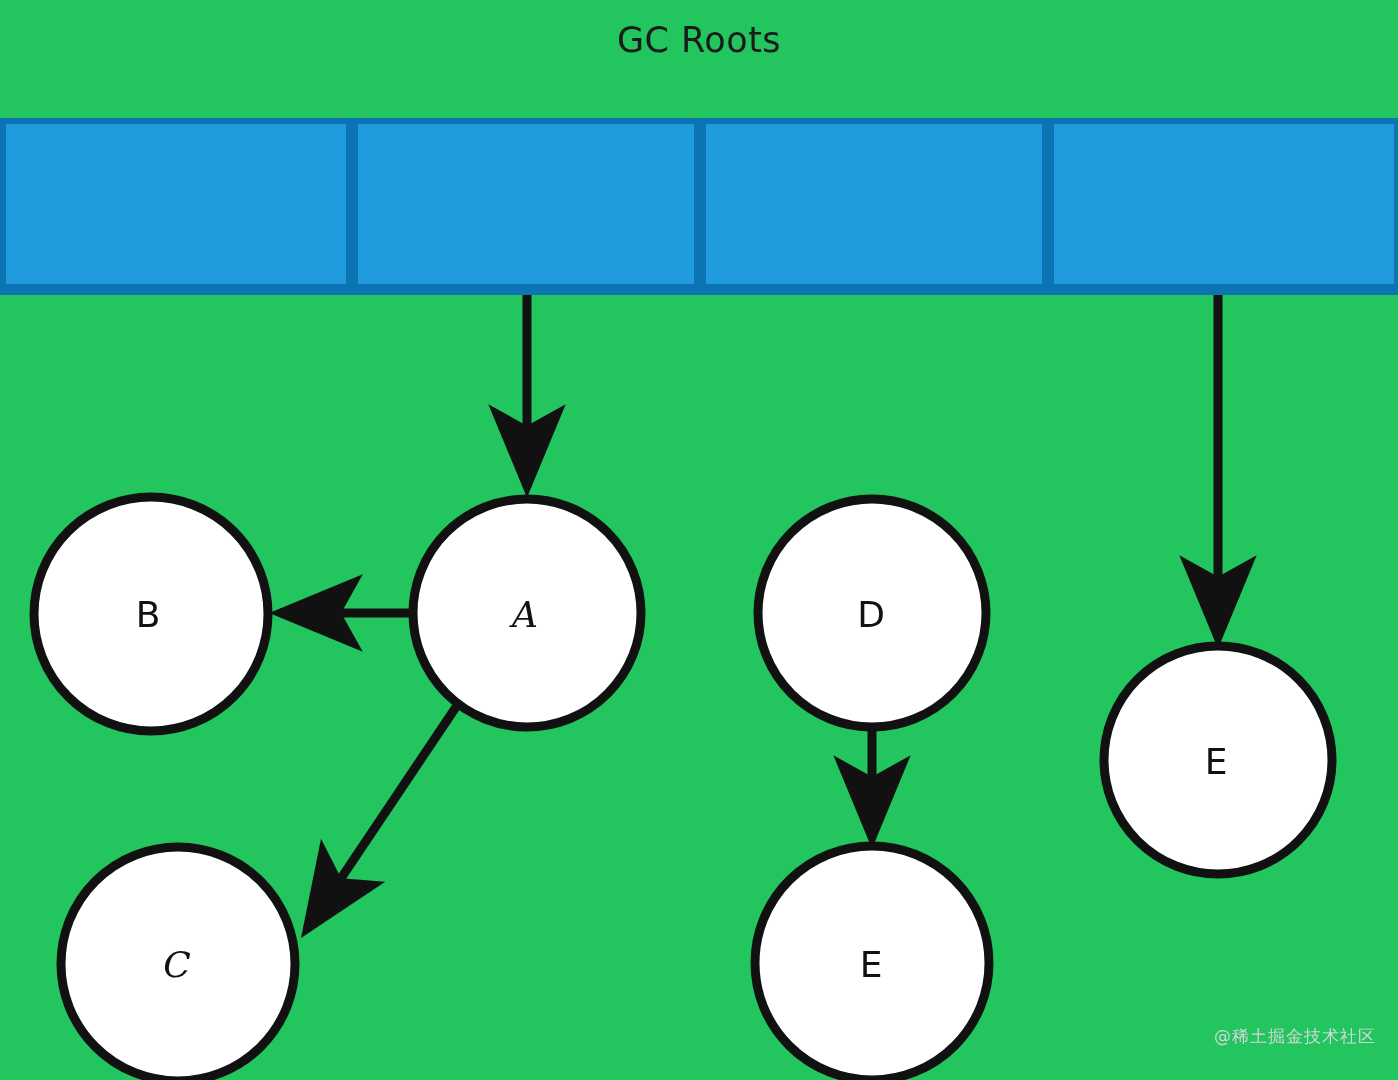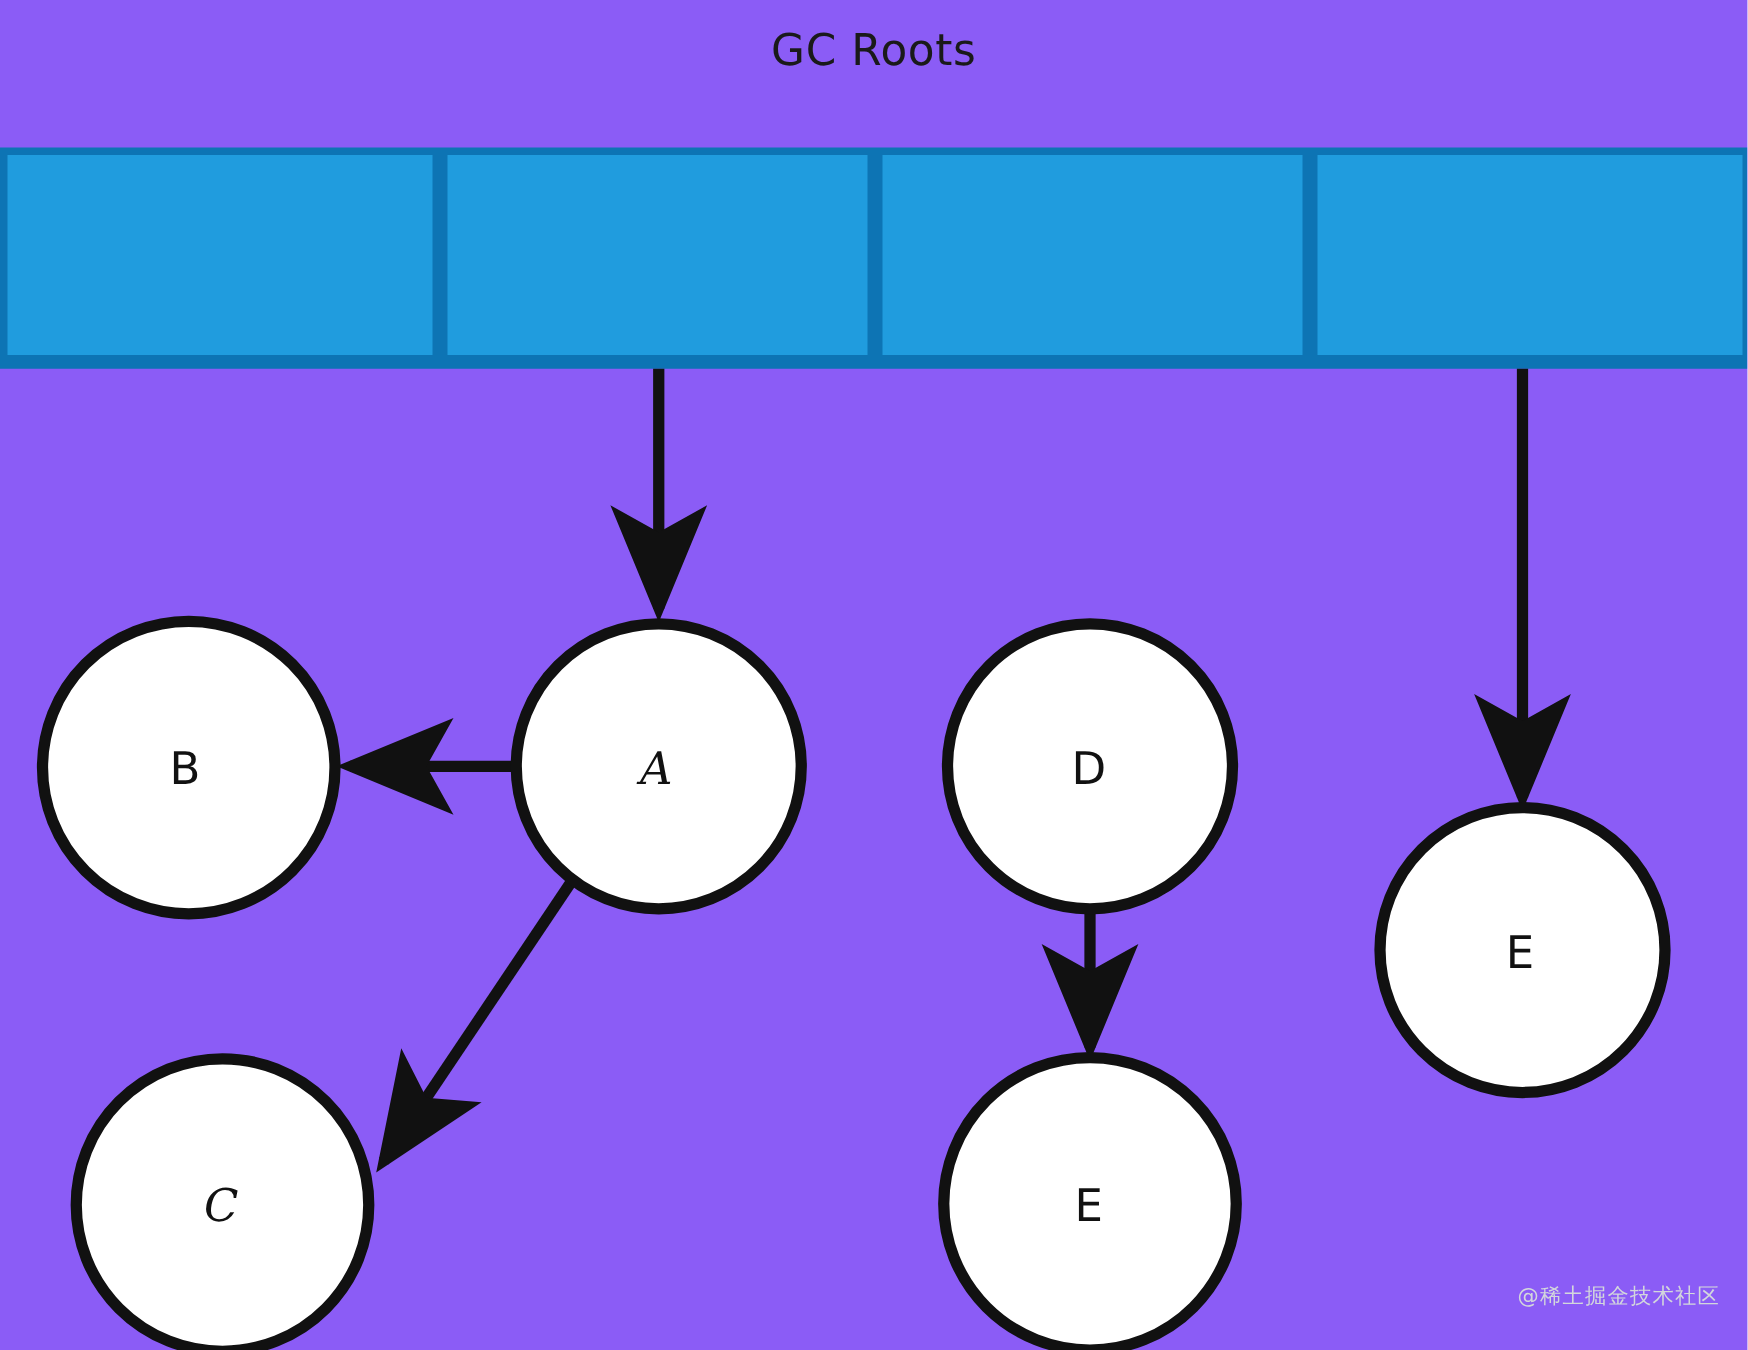--- a/index.html
+++ b/index.html
@@ -10,21 +10,21 @@
   body {
     width: 1398px;
     height: 1080px;
     font-family: "DejaVu Sans", sans-serif;
     overflow: hidden;
   }
   #canvas {
     position: relative;
     width: 1398px;
     height: 1080px;
-    background: #8b5cf6;
+    background: #22c55e;
   }
   #diagram-svg {
     position: absolute;
     left: 0;
     top: 0;
     width: 1398px;
     height: 1080px;
     display: block;
   }
   .title-text {

